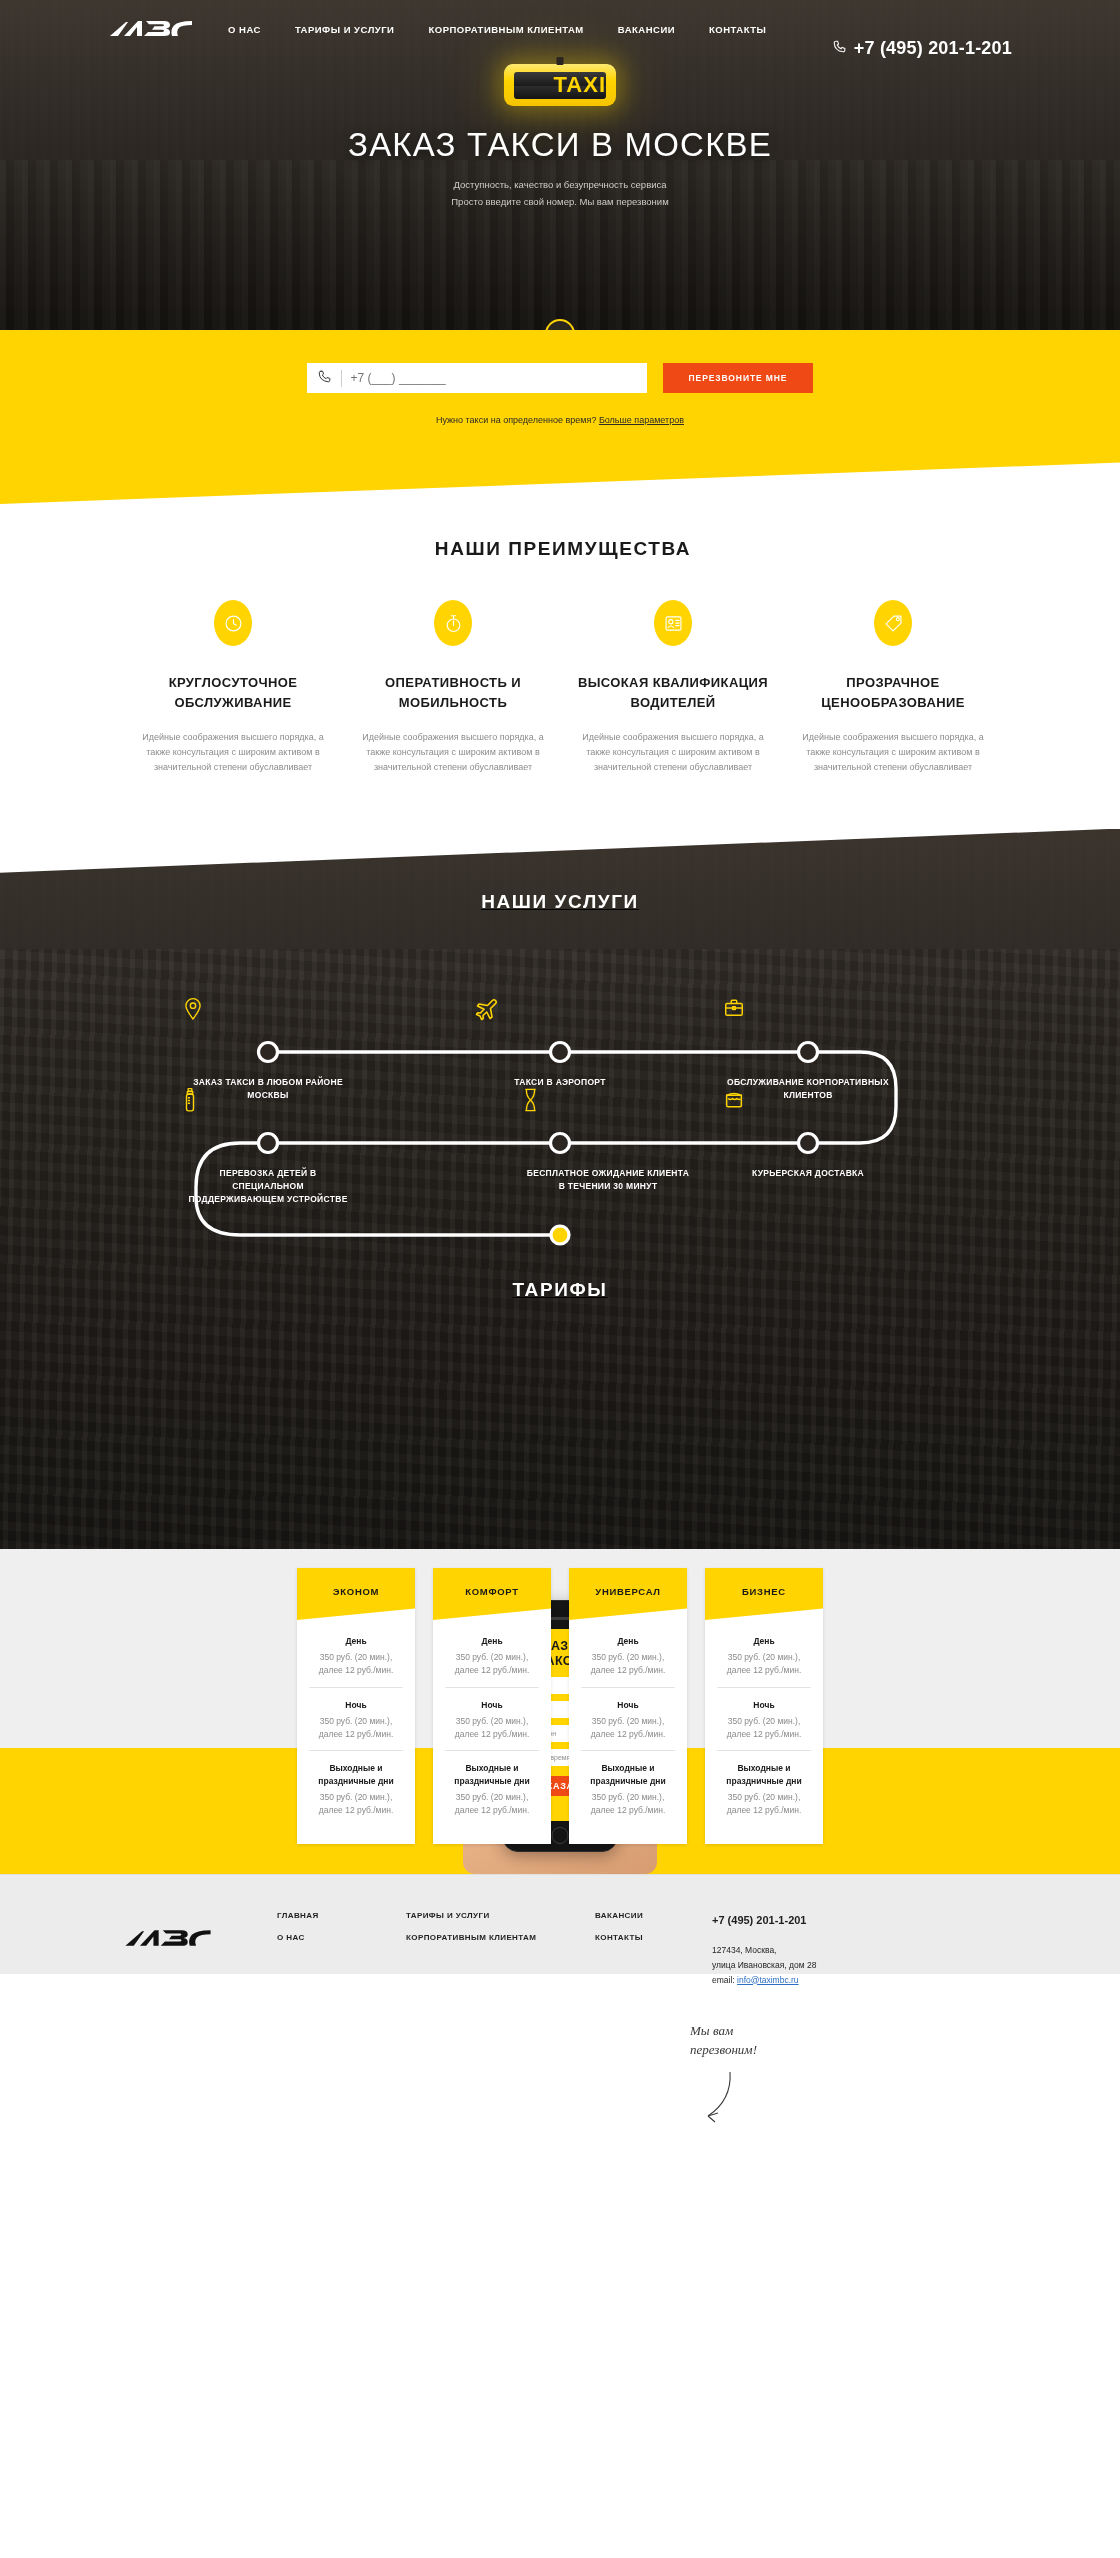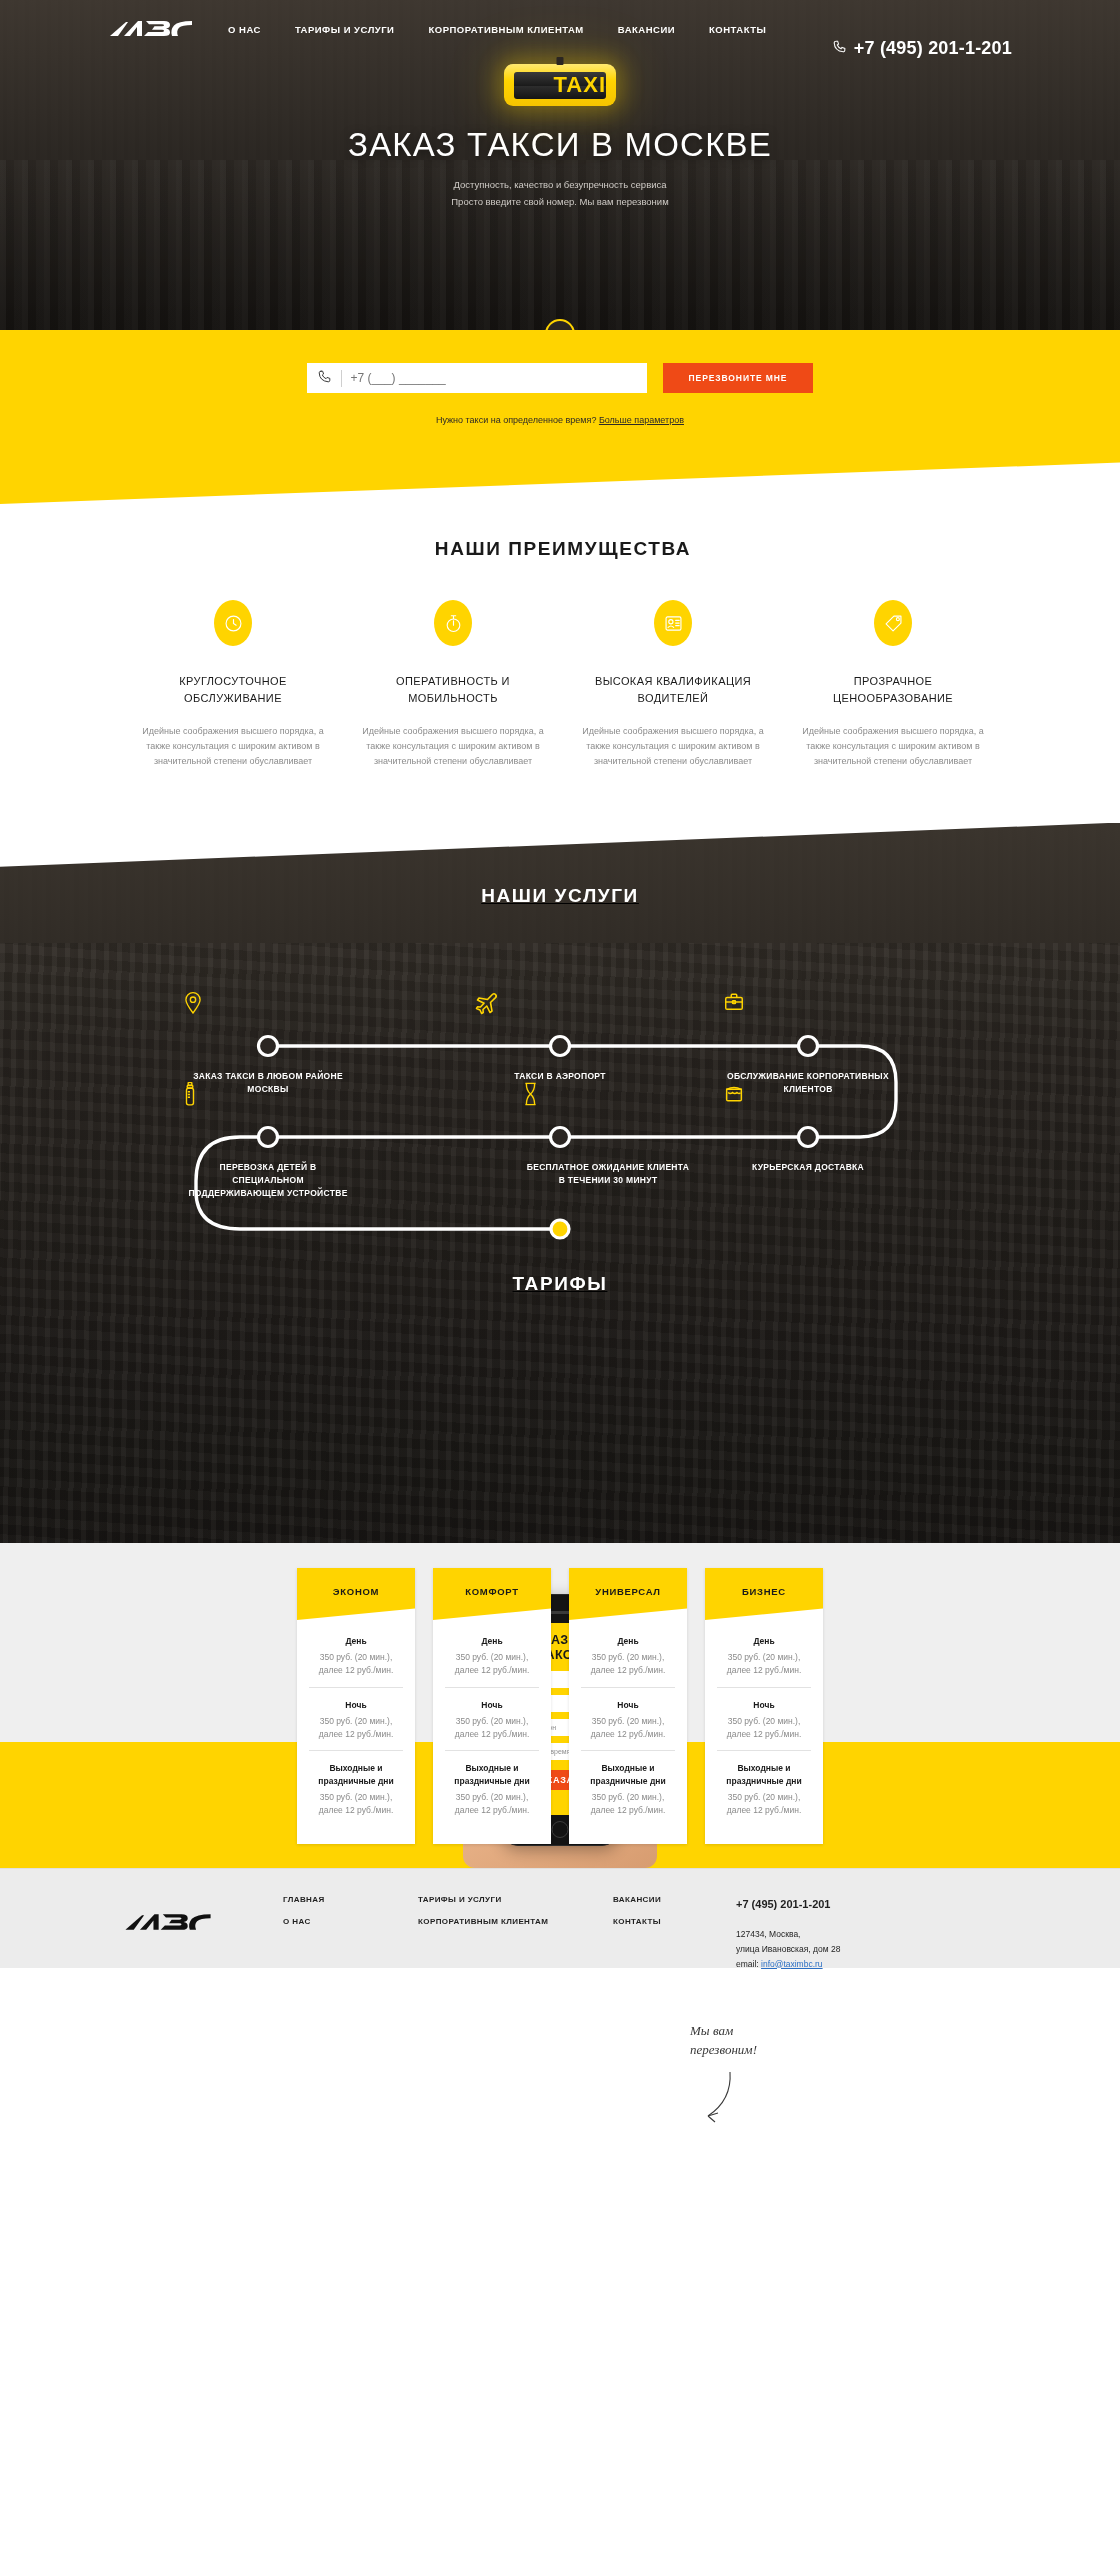--- a/index.html
+++ b/index.html
@@ -140,21 +140,21 @@
   .adv-grid{
     display:flex; justify-content:center; gap:0; margin-top:40px;
     padding:0 100px;
   }
   .adv-col{ width:220px; text-align:center; padding:0 12px; }
   .adv-icon{
     width:38px; height:46px; margin:0 auto; border-radius:50%;
     background:#ffd400; display:flex; align-items:center; justify-content:center;
   }
   .adv-title{
-    margin-top:27px; font-size:11px; font-weight:400; color:#1a1a1a;
+    margin-top:27px; font-size:13px; font-weight:700; color:#1a1a1a;
     letter-spacing:.4px; line-height:1.5; text-transform:uppercase;
   }
   .adv-text{
     margin-top:18px; font-size:9px; line-height:1.65; color:#8c8c8c;
   }
 
   
   .services{
     position:relative; height:720px; overflow:hidden;
     background:
@@ -287,21 +287,21 @@
     font-family:"Liberation Serif", serif; font-style:italic;
     font-size:13px; color:#3a3a3a; line-height:1.45;
   }
   .callout-arrow{ position:absolute; left:688px; top:2070px; z-index:7; }
 
   
   .footer{
     background:#ececec; height:100px; position:relative;
     border-top:1px solid #e0e0e0;
   }
-  .footer-inner{ display:flex; padding:26px 0 0 120px; gap:13px; }
+  .footer-inner{ display:flex; padding:36px 0 0 120px; gap:7px; }
   .f-logo{ width:150px; padding-top:14px; }
   .f-col{ font-size:8px; letter-spacing:.4px; }
   .f-col a{
     display:block; color:#1f1f1f; text-decoration:none; font-weight:700;
     text-transform:uppercase; margin-bottom:13px; white-space:nowrap;
     font-family:"Liberation Sans Narrow","Liberation Sans",sans-serif;
   }
   .fc1{ width:122px; }
   .fc2{ width:182px; }
   .fc3{ width:110px; }

